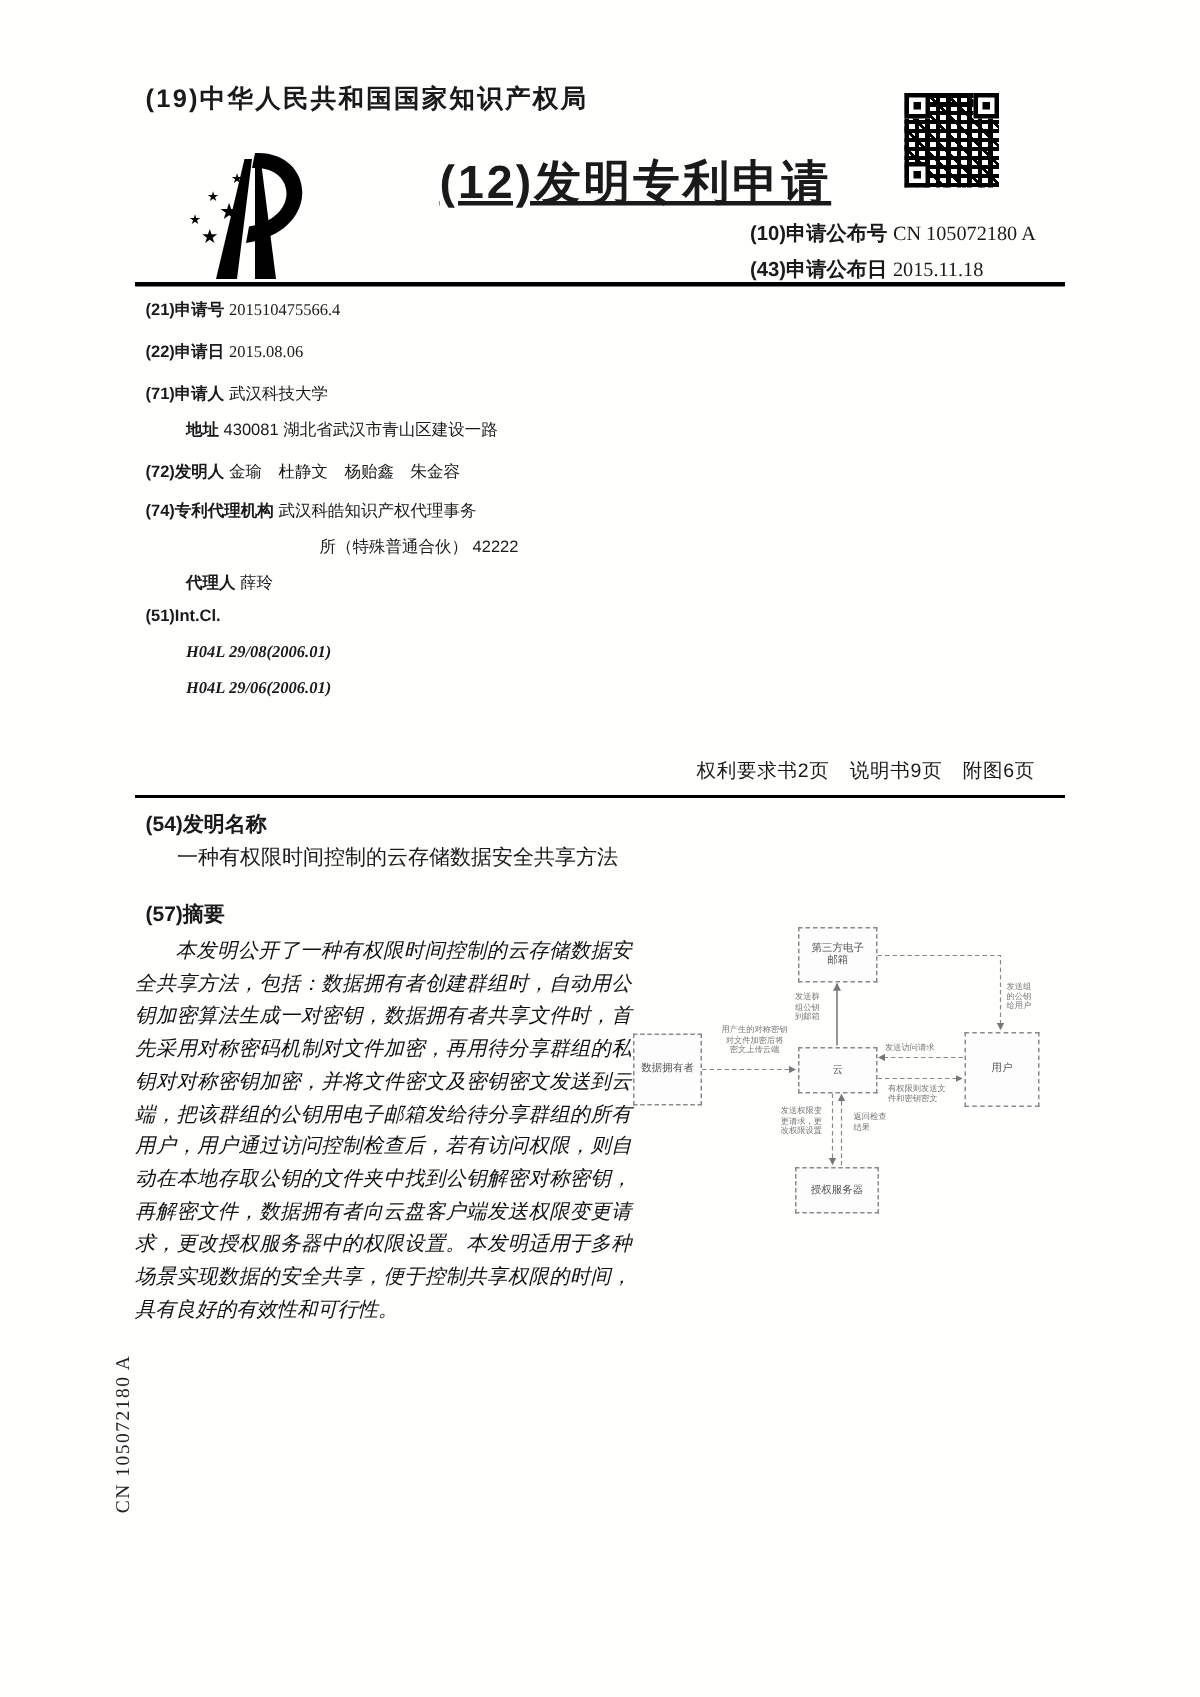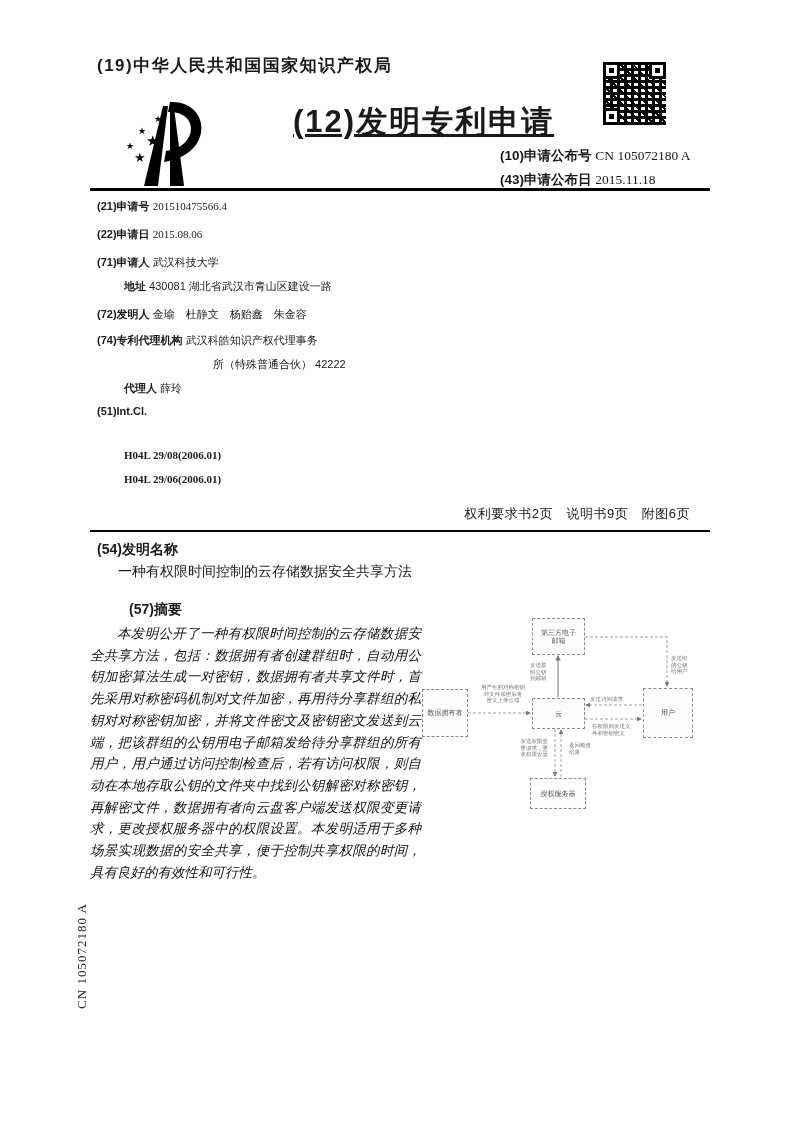--- a/index.html
+++ b/index.html
@@ -32,21 +32,21 @@
   .finder { position:absolute; width:17px; height:17px; border:3px solid #000; background:#fff; }
   .finder::after { content:""; position:absolute; left:3px; top:3px; width:5px; height:5px; background:#000; }
   .f-tl { left:0; top:0; } .f-tr { right:0; top:0; } .f-bl { left:0; bottom:0; }
 
   
   .row { left:97px; font-size:11px; white-space:nowrap; }
   .row .lbl { font-weight:bold; }
   .row .val { font-family:"Liberation Serif","DejaVu Serif",serif; }
   .row .valcn { font-family:"Liberation Sans","DejaVu Sans",sans-serif; font-weight:normal; }
   .indent { left:124px; }
-  .ital { font-weight:bold;margin-top:20px; }
+  .ital { font-style:italic; font-weight:bold; }
 
   .pages-note { left:390px; top:505px; width:300px; text-align:right; font-size:13px; letter-spacing:.5px; }
 
   
   .sec-lbl { left:97px; font-size:14px; font-weight:bold; }
   .inv-title { left:90px; top:560px; width:330px; font-size:14px; line-height:22px; text-indent:2em; text-align:justify; }
   .abstract { left:90px; top:623px; width:331px; font-size:13.5px; line-height:21.7px; text-align:justify; text-indent:2em; color:#111;font-style:italic; }
 
   
   .fig { left:420px; top:600px; width:280px; height:245px; }
@@ -135,21 +135,21 @@
     <span class="lbl">(51)Int.Cl.</span>
   </div>
   <div class="abs row indent serif ital" style="top:429px;">H04L 29/08(2006.01)</div>
   <div class="abs row indent serif ital" style="top:453px;">H04L 29/06(2006.01)</div>
 
   <div class="abs pages-note">权利要求书2页　说明书9页　附图6页</div>
   <div class="abs rule-thin"></div>
 
   <div class="abs sec-lbl" style="top:541px;">(54)发明名称</div>
   <div class="abs inv-title">一种有权限时间控制的云存储数据安全共享方法</div>
-  <div class="abs sec-lbl" style="top:601px;margin-left:32px;">(57)摘要</div>
+  <div class="abs sec-lbl" style="top:601px;">(57)摘要</div>
   <div class="abs abstract">本发明公开了一种有权限时间控制的云存储数据安全共享方法，包括：数据拥有者创建群组时，自动用公钥加密算法生成一对密钥，数据拥有者共享文件时，首先采用对称密码机制对文件加密，再用待分享群组的私钥对对称密钥加密，并将文件密文及密钥密文发送到云端，把该群组的公钥用电子邮箱发给待分享群组的所有用户，用户通过访问控制检查后，若有访问权限，则自动在本地存取公钥的文件夹中找到公钥解密对称密钥，再解密文件，数据拥有者向云盘客户端发送权限变更请求，更改授权服务器中的权限设置。本发明适用于多种场景实现数据的安全共享，便于控制共享权限的时间，具有良好的有效性和可行性。</div>
 
   <div class="abs fig">
     <svg width="280" height="245" viewBox="0 0 280 245">
       <defs>
         <marker id="ar" markerWidth="6" markerHeight="6" refX="5" refY="3" orient="auto">
           <path d="M0,0 L6,3 L0,6 Z" fill="#777"></path>
         </marker>
       </defs>
       <line x1="48" y1="113" x2="110" y2="113" stroke="#888" stroke-width="0.8" stroke-dasharray="3,2" marker-end="url(#ar)"></line>

